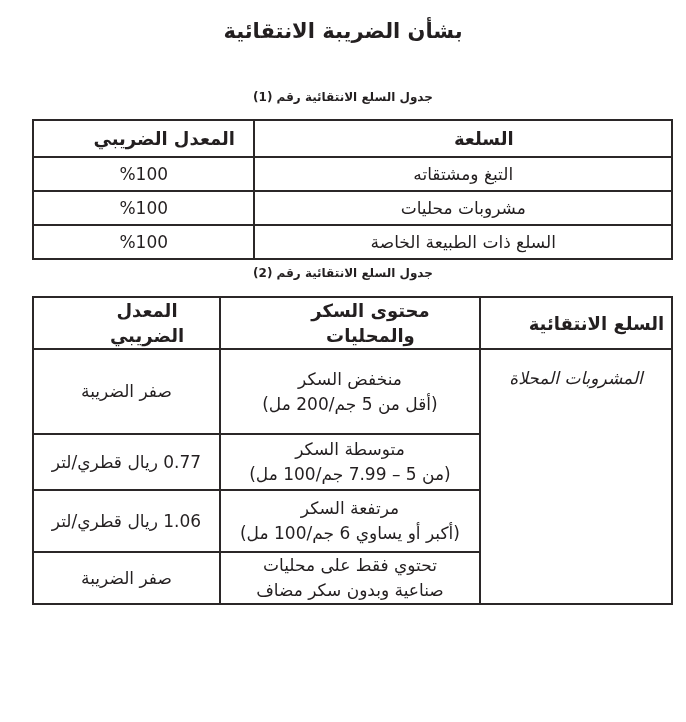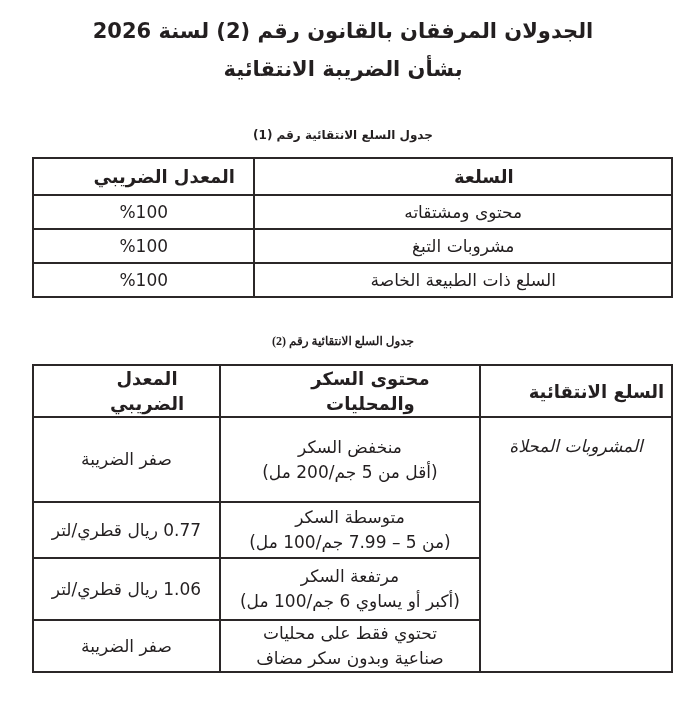--- a/index.html
+++ b/index.html
@@ -18,21 +18,21 @@
     font-size: 21px;
     line-height: 38px;
   }
   .table-caption {
     text-align: center;
     font-weight: 700;
     font-size: 12px;
     line-height: 26px;
   }
   .caption-1 { margin-top: 34px; margin-bottom: 9px; }
-  .caption-2 { margin-top: 30px; margin-bottom: 10px; font-family: Liberation Serif, serif; }
+  .caption-2 { margin-bottom: 10px; }
   table {
     border-collapse: collapse;
     table-layout: fixed;
     width: 641px;
     margin-right: 13px;
     margin-left: 32px;
   }
   th, td {
     border: 2px solid #2b2728;
     text-align: center;
@@ -61,44 +61,43 @@
     vertical-align: top;
     padding-top: 16px;
     font-style: italic;
   }
   .cell-line { display: block; }
 </style>
 </head>
 <body>
 
 <div class="doc-title">
-  <div>الجدولان المرفقان بالقانون رقم (2) لسنة 2026</div>
   <div>بشأن الضريبة الانتقائية</div>
 </div>
 
 <div class="table-caption caption-1">جدول السلع الانتقائية رقم (1)</div>
 
 <table class="t1">
   <colgroup>
     <col class="t1-col-goods">
     <col class="t1-col-rate">
   </colgroup>
   <thead>
     <tr>
       <th>السلعة</th>
       <th>المعدل الضريبي</th>
     </tr>
   </thead>
   <tbody>
     <tr>
-      <td>محتوى ومشتقاته</td>
+      <td>التبغ ومشتقاته</td>
       <td>%100</td>
     </tr>
     <tr>
-      <td>مشروبات التبغ</td>
+      <td>مشروبات محليات</td>
       <td>%100</td>
     </tr>
     <tr>
       <td>السلع ذات الطبيعة الخاصة</td>
       <td>%100</td>
     </tr>
   </tbody>
 </table>
 
 <div class="table-caption caption-2">جدول السلع الانتقائية رقم (2)</div>

